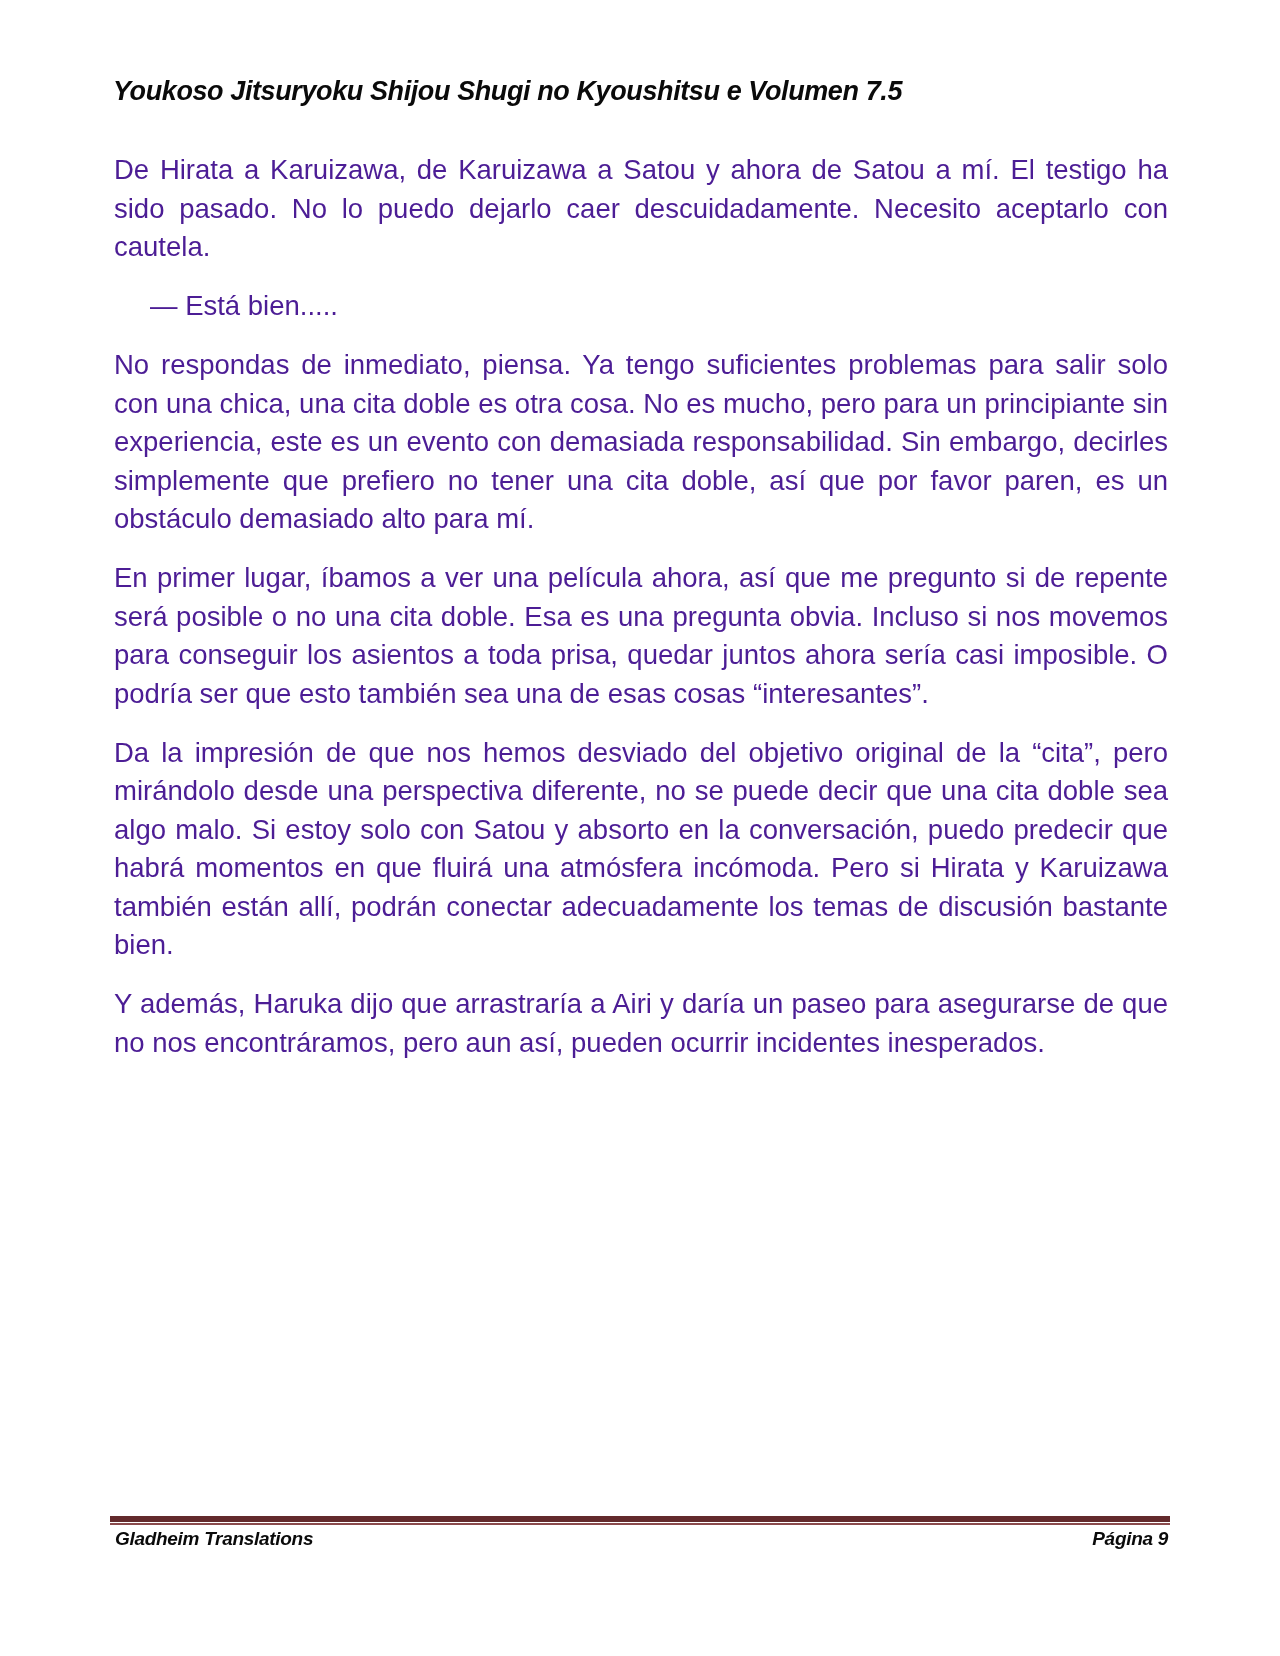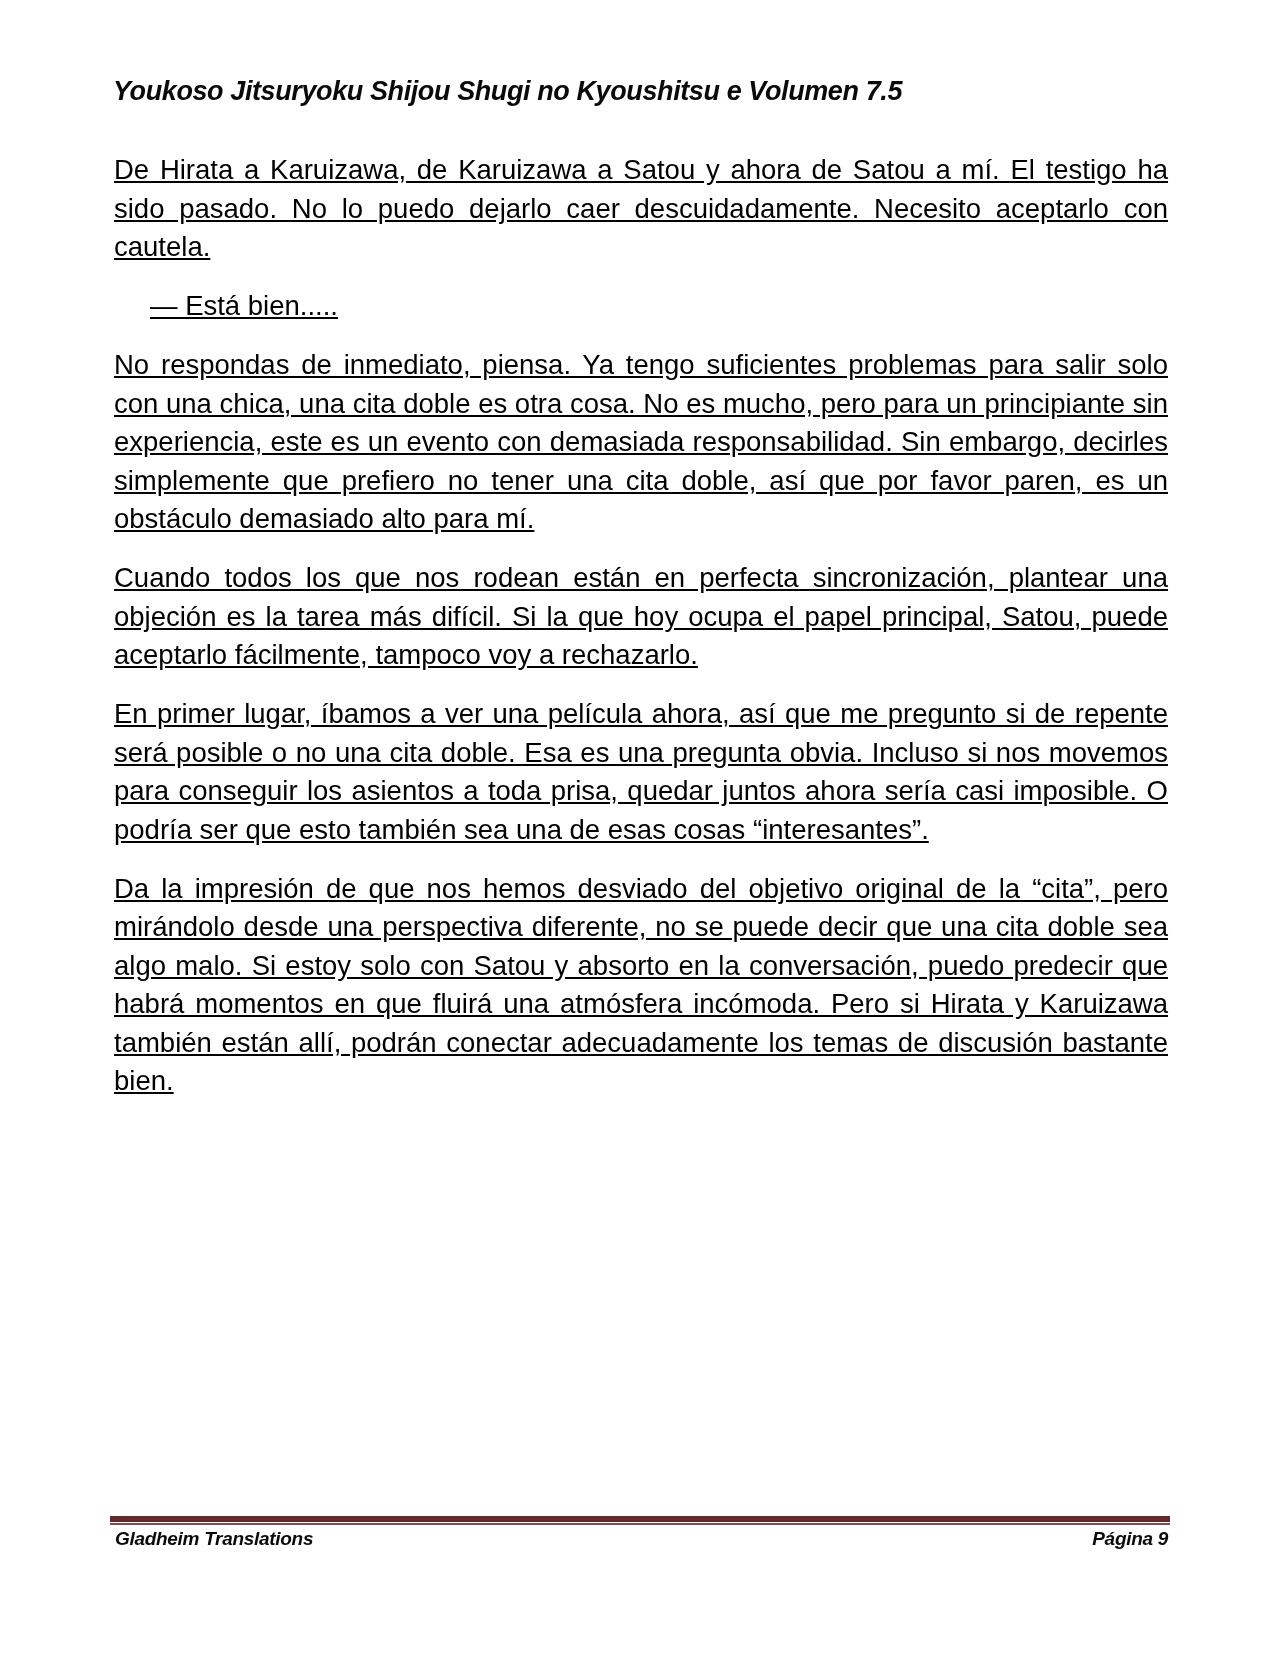--- a/index.html
+++ b/index.html
@@ -27,22 +27,21 @@
       white-space: nowrap;
     }
     .body-text {
       position: absolute;
       left: 114px;
       top: 151px;
       width: 1054px;
       font-family: "Liberation Sans", sans-serif;
       font-size: 27.5px;
       line-height: 38.5px;
-      color: #000000;
-      text-decoration: underline;
+      color: #4c1d95;
     }
     .body-text p {
       margin: 0 0 20.5px 0;
       text-align: justify;
       text-align-last: left;
     }
     .body-text p.dialogue {
       padding-left: 36px;
       text-align: left;
     }
@@ -78,21 +77,21 @@
   </style>
 </head>
 <body>
 
 <div class="page-header">Youkoso Jitsuryoku Shijou Shugi no Kyoushitsu e Volumen 7.5</div>
 
 <div class="body-text">
   <p>De Hirata a Karuizawa, de Karuizawa a Satou y ahora de Satou a mí. El testigo ha sido pasado. No lo puedo dejarlo caer descuidadamente. Necesito aceptarlo con cautela.</p>
   <p class="dialogue">— Está bien.....</p>
   <p>No respondas de inmediato, piensa. Ya tengo suficientes problemas para salir solo con una chica, una cita doble es otra cosa. No es mucho, pero para un principiante sin experiencia, este es un evento con demasiada responsabilidad. Sin embargo, decirles simplemente que prefiero no tener una cita doble, así que por favor paren, es un obstáculo demasiado alto para mí.</p>
-  <p>Cuando todos los que nos rodean están en perfecta sincronización, plantear una objeción es la tarea más difícil. Si la que hoy ocupa el papel principal, Satou, puede aceptarlo fácilmente, tampoco voy a rechazarlo.</p>
   <p>En primer lugar, íbamos a ver una película ahora, así que me pregunto si de repente será posible o no una cita doble. Esa es una pregunta obvia. Incluso si nos movemos para conseguir los asientos a toda prisa, quedar juntos ahora sería casi imposible. O podría ser que esto también sea una de esas cosas “interesantes”.</p>
   <p>Da la impresión de que nos hemos desviado del objetivo original de la “cita”, pero mirándolo desde una perspectiva diferente, no se puede decir que una cita doble sea algo malo. Si estoy solo con Satou y absorto en la conversación, puedo predecir que habrá momentos en que fluirá una atmósfera incómoda. Pero si Hirata y Karuizawa también están allí, podrán conectar adecuadamente los temas de discusión bastante bien.</p>
+  <p>Y además, Haruka dijo que arrastraría a Airi y daría un paseo para asegurarse de que no nos encontráramos, pero aun así, pueden ocurrir incidentes inesperados.</p>
 </div>
 
 <div class="footer-rule"></div>
 <div class="footer-rule-thin"></div>
 <div class="footer-left">Gladheim Translations</div>
 <div class="footer-right">Página 9</div>
 
 </body></html>

